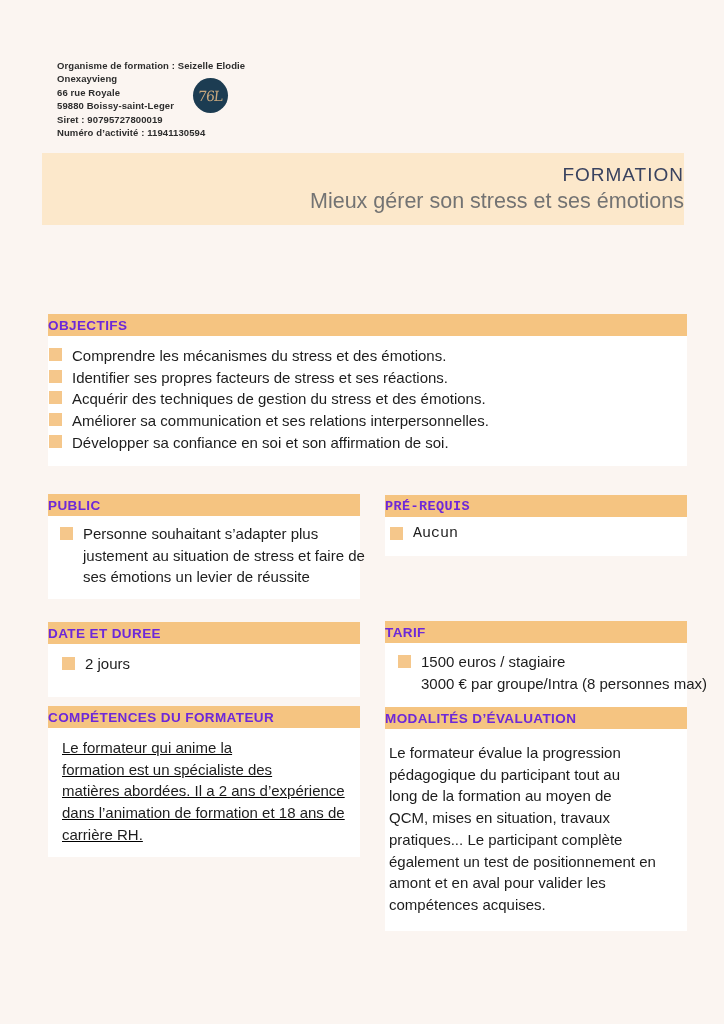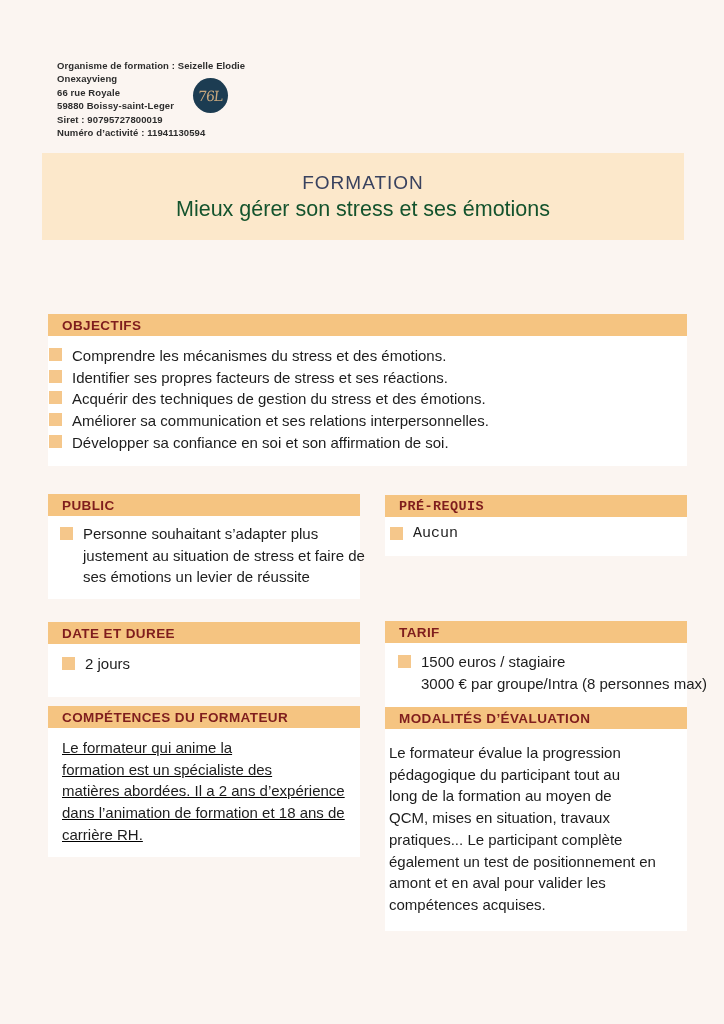--- a/index.html
+++ b/index.html
@@ -18,34 +18,34 @@
     position:absolute;left:193px;top:78px;width:35px;height:35px;
     border-radius:50%;background:#1C3C52;
     display:flex;align-items:center;justify-content:center;
   }
   .logo span{
     color:#C9A87E;font-size:14px;font-family:"DejaVu Serif",serif;
     letter-spacing:-1px;transform:skewX(-6deg);
   }
   
   .banner{
-    position:absolute;left:42px;top:153px;width:642px;height:87px;
+    position:absolute;left:42px;top:153px;width:642px;height:72px;
     background:#FCE8CB;display:flex;flex-direction:column;
-    align-items:center;justify-content:center;gap:3px;
+    align-items:flex-end;justify-content:center;gap:3px;
   }
   .banner .title{font-size:19px;color:#39425F;letter-spacing:1px;}
-  .banner .subtitle{font-size:21.5px;color:#14532d;}
+  .banner .subtitle{font-size:21.5px;color:#737373;}
   
   .section{position:absolute;}
   .bar{
     height:22px;background:#F5C481;display:flex;align-items:center;
   }
   .bar .bar-label{
-    font-size:13.5px;font-weight:bold;color:#7f1d1d;
-    padding-left:14px;letter-spacing:.4px;
+    font-size:13.5px;font-weight:bold;color:#6d28d9;
+    letter-spacing:.4px;
   }
   .body{background:#FFFFFF;}
   .txt{
     font-size:15px;line-height:21.7px;color:#1D1D1D;white-space:pre;
   }
   .bullet{
     width:13px;height:13px;background:#F5C78B;flex-shrink:0;
     margin-top:4px;
   }
   .row{display:flex;}

